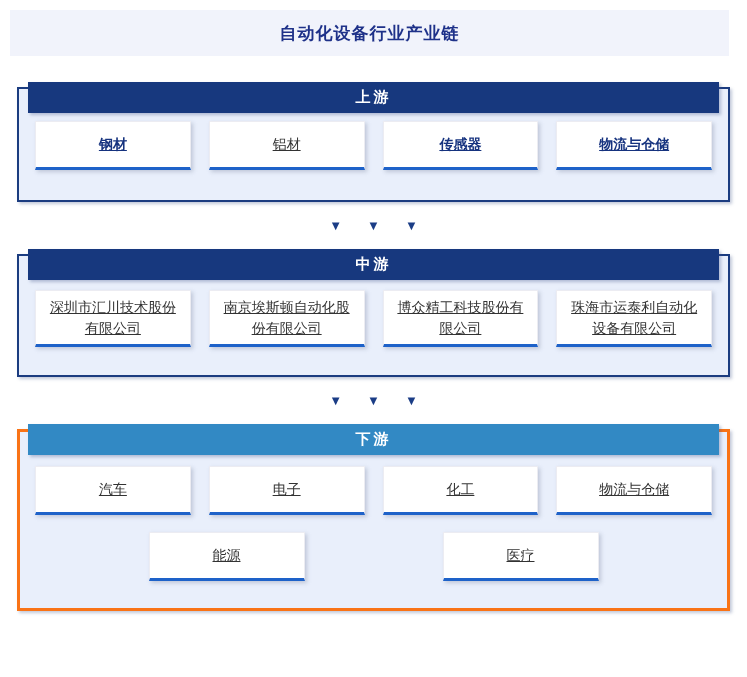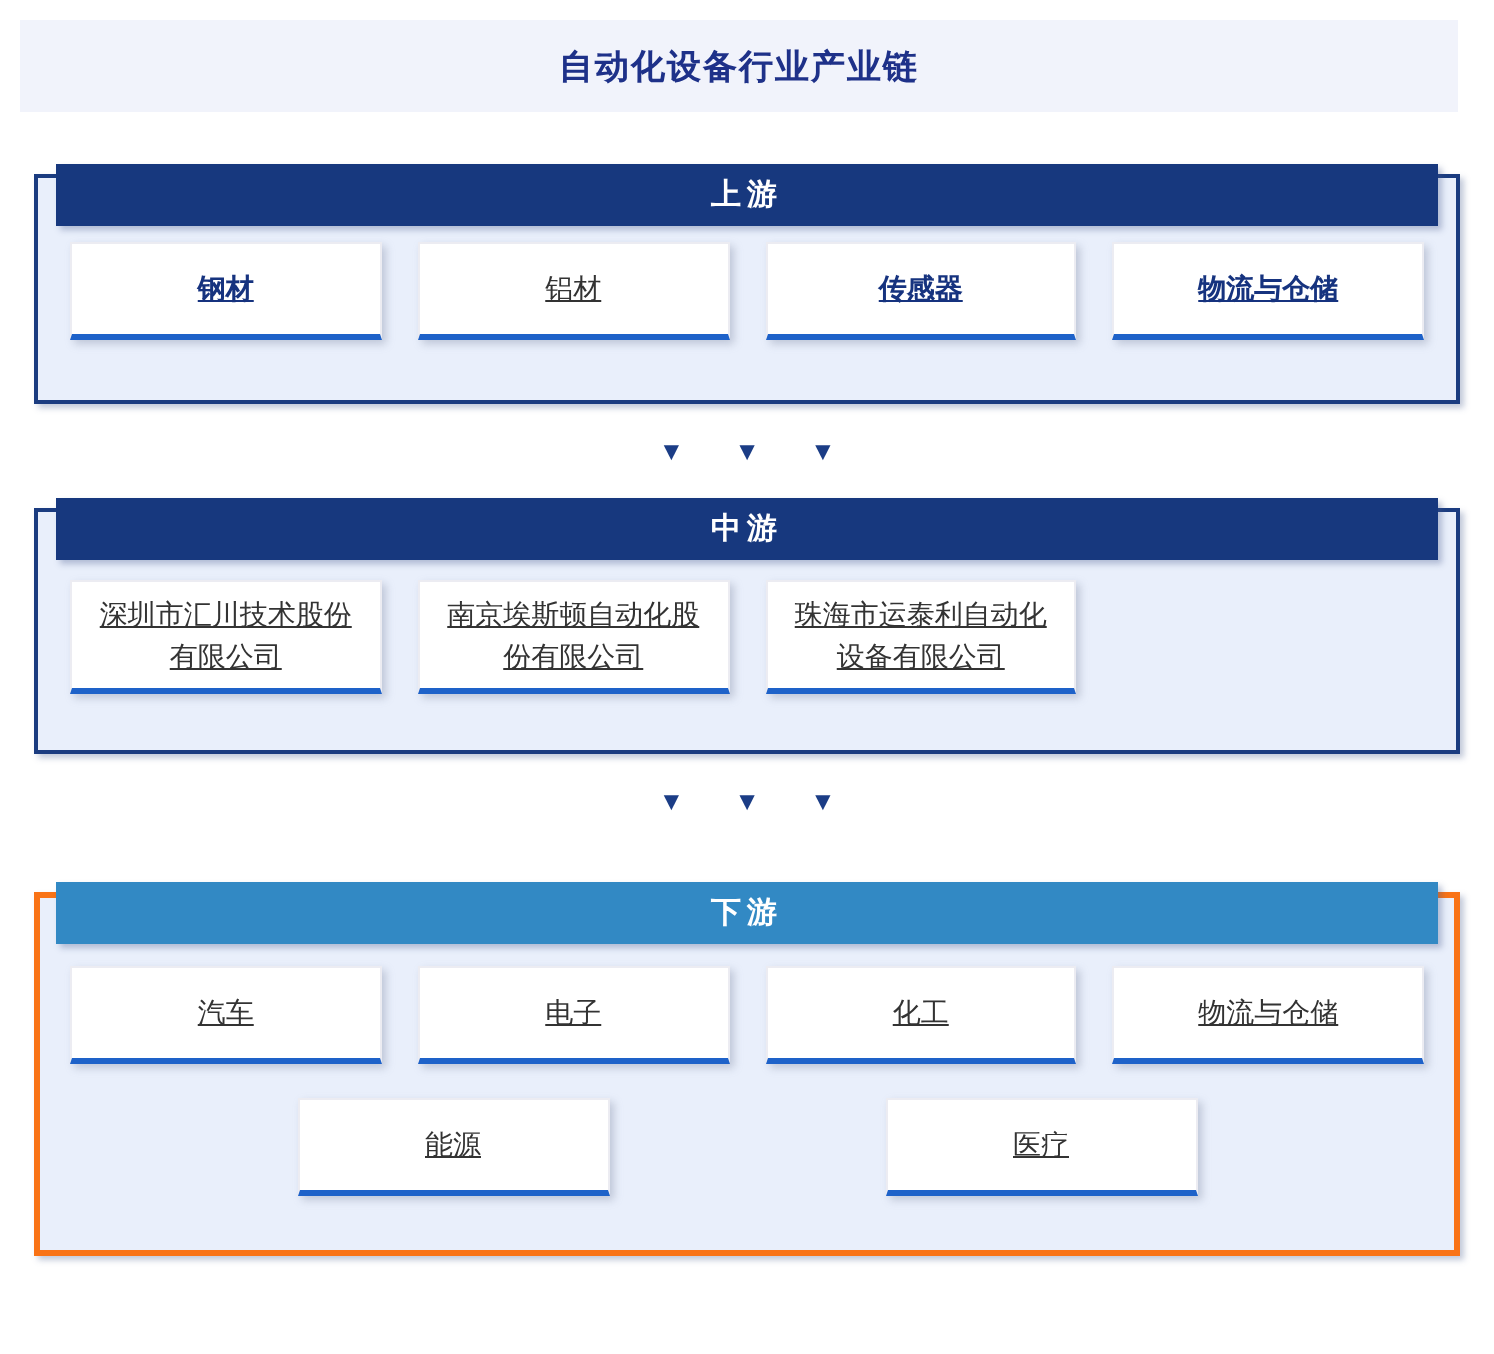--- a/index.html
+++ b/index.html
@@ -121,33 +121,36 @@
     <div class="band-header">中游</div>
     <div class="band-body" style="padding:34px 16px 28px">
       <div class="cards">
         <div class="card tall">
             <span>深圳市汇川技术股份有限公司</span>
           </div>
         <div class="card tall">
             <span>南京埃斯顿自动化股份有限公司</span>
           </div>
         <div class="card tall">
+            <span>博众精工科技股份有限公司</span>
+          </div>
+        <div class="card tall">
             <span>珠海市运泰利自动化设备有限公司</span>
           </div>
       </div>
     </div>
   </section>
 
   <div class="arrow-row">
     <span class="arrow">▼</span>
     <span class="arrow">▼</span>
     <span class="arrow">▼</span>
   </div>
 
-  <section class="band light" style="margin-top:17px">
+  <section class="band light" style="margin-top:0">
     <div class="band-header">下游</div>
     <div class="band-body">
       <div class="cards">
         <div class="card">
             <span>汽车</span>
           </div>
         <div class="card">
             <span>电子</span>
           </div>
         <div class="card">

